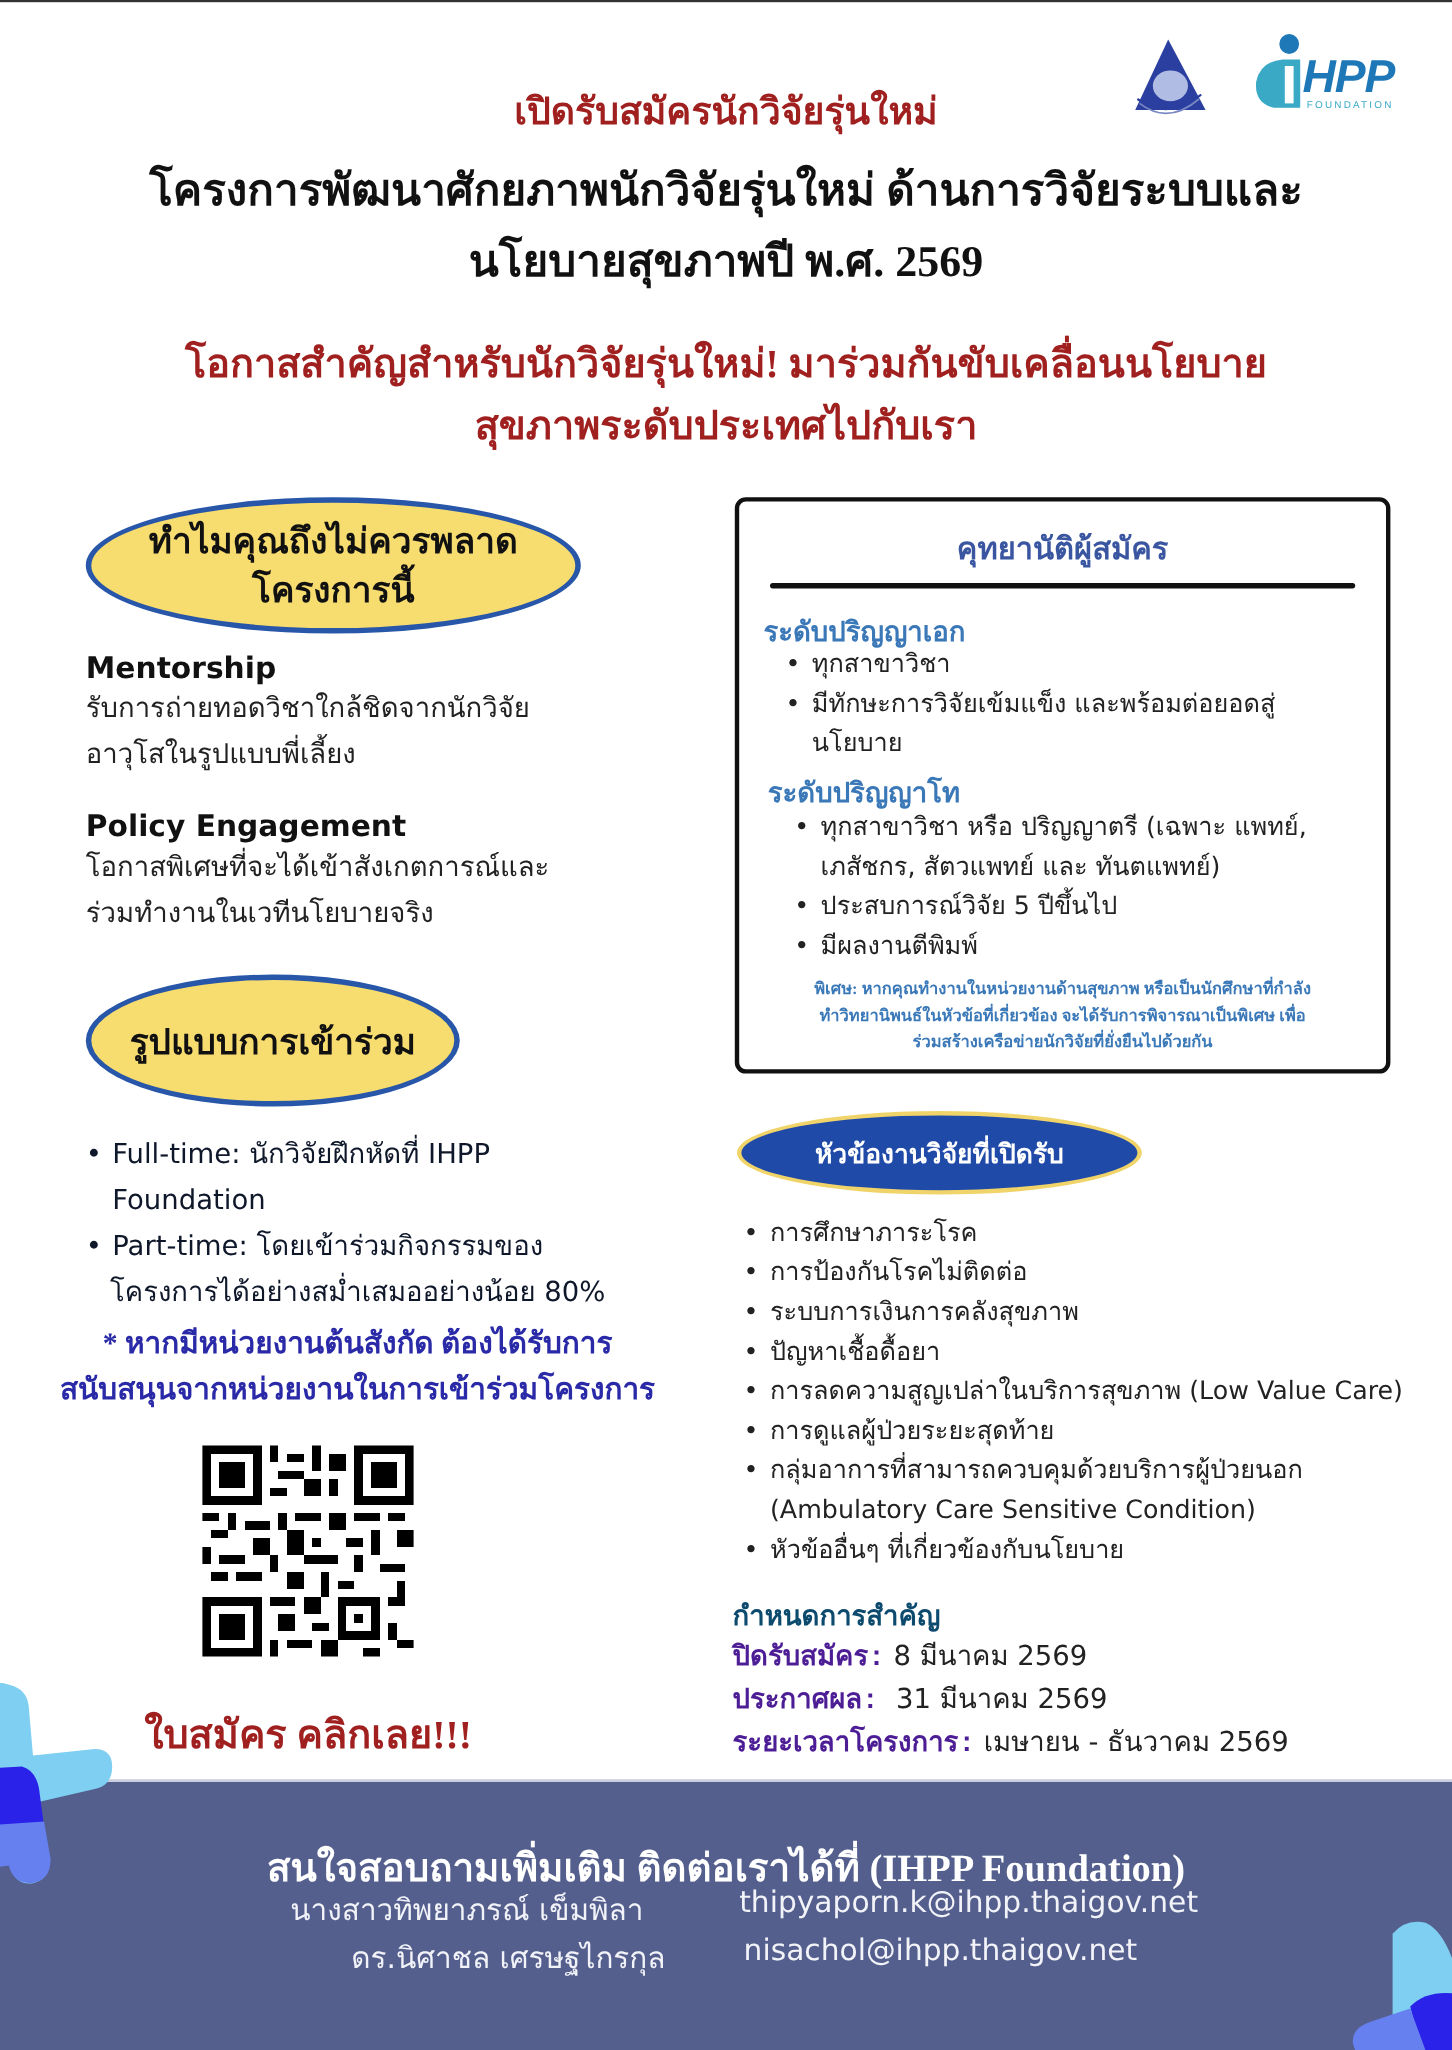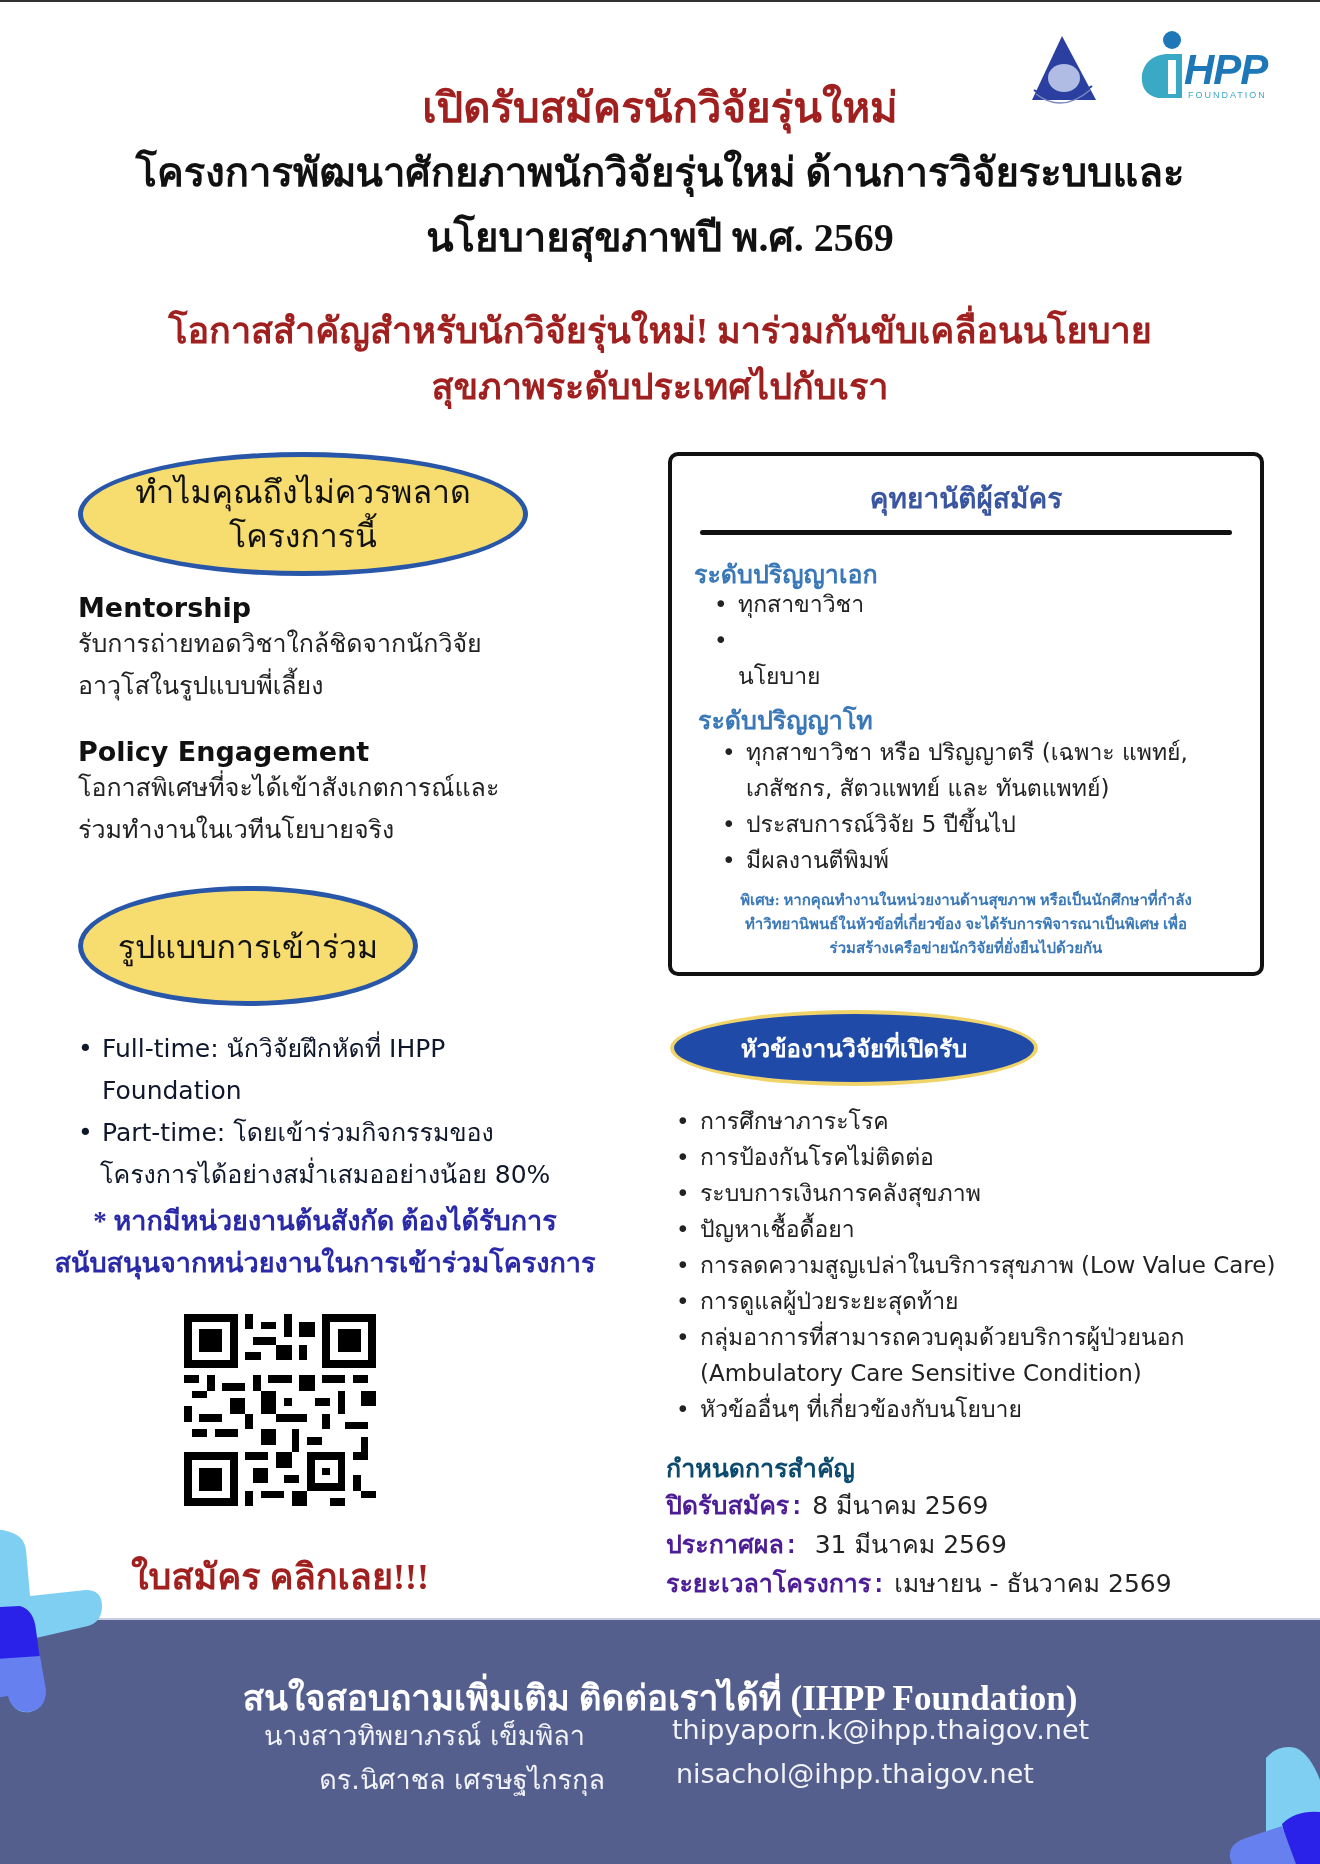--- a/index.html
+++ b/index.html
@@ -7,30 +7,30 @@
     body { position: relative; font-family: "DejaVu Sans", "Liberation Sans", sans-serif; color: #1a1a1a; }
     .topline { position: absolute; left: 0; top: 0; width: 1320px; height: 2px; background: #333; }
 
     
     .logo-ihpp-tri { position: absolute; left: 1026px; top: 34px; width: 72px; height: 72px; }
     .logo-ihpp { position: absolute; left: 1138px; top: 30px; width: 140px; height: 72px; }
     .logo-ihpp .hpp { position: absolute; left: 46px; top: 16px; font-family: "Liberation Sans", sans-serif; font-weight: 700; font-style: italic; font-size: 42px; color: #1e78b8; letter-spacing: -1px; }
     .logo-ihpp .found { position: absolute; left: 50px; top: 60px; font-family: "Liberation Sans", sans-serif; font-size: 9px; letter-spacing: 2px; color: #3aa9c6; }
 
     
-    .title-red { position: absolute; left: 0; width: 1320px; top: 74px; text-align: center; font-family: "Liberation Serif", serif; font-weight: 700; font-size: 42px; color: #a0201f; }
+    .title-red { position: absolute; left: 0; width: 1320px; top: 74px; text-align: center; font-family: "Liberation Serif", serif; font-weight: 700; font-size: 34px; color: #a0201f; }
     .title-black { position: absolute; left: 0; width: 1320px; text-align: center; font-family: "Liberation Serif", serif; font-weight: 700; font-size: 40px; color: #111; }
     .t1 { top: 140px; }
     .t2 { top: 205px; }
     .sub-red { position: absolute; left: 0; width: 1320px; text-align: center; font-family: "Liberation Serif", serif; font-weight: 700; font-size: 36px; color: #a0201f; }
     .s1 { top: 302px; }
     .s2 { top: 358px; }
 
     
-    .pill-yellow { position: absolute; background: #f7dc6f; border: 5px solid #2856a8; border-radius: 50%; display: flex; align-items: center; justify-content: center; text-align: center; font-family: "Liberation Serif", serif; font-weight: 400; color: #111; }
+    .pill-yellow { position: absolute; background: #f7dc6f; border: 5px solid #2856a8; border-radius: 50%; display: flex; align-items: center; justify-content: center; text-align: center; font-family: "Liberation Serif", serif; font-weight: 700; color: #111; }
     .pill-why { left: 78px; top: 452px; width: 450px; height: 124px; font-size: 32px; line-height: 44px; }
     .pill-format { left: 78px; top: 886px; width: 340px; height: 120px; font-size: 32px; }
 
     .left-block { position: absolute; left: 78px; width: 520px; }
     .h-bold { font-family: "DejaVu Sans", sans-serif; font-weight: 700; font-size: 27px; color: #111; }
     .p-thai { font-family: "DejaVu Sans", sans-serif; font-size: 25px; line-height: 42px; color: #222; }
     .mentor { top: 592px; }
     .policy { top: 736px; }
 
     .format-list { position: absolute; left: 78px; top: 1028px; width: 530px; list-style: none; }
@@ -206,21 +206,21 @@
 </svg>
 <div class="apply-label">ใบสมัคร คลิกเลย!!!</div>
 
 <div class="qual-box">
   <div class="qual-title">คุทยานัติผู้สมัคร</div>
   <div class="qual-rule"></div>
   <div class="qual-h qh1">ระดับปริญญาเอก</div>
   <ul class="qual-list ql1">
     <li>ทุกสาขาวิชา</li>
     <li>
-      <br>
+      <span>มีทักษะการวิจัยเข้มแข็ง และพร้อมต่อยอดสู่</span><br>
       <span>นโยบาย</span>
     </li>
   </ul>
   <div class="qual-h qh2">ระดับปริญญาโท</div>
   <ul class="qual-list ql2">
     <li>
       <span>ทุกสาขาวิชา หรือ ปริญญาตรี (เฉพาะ แพทย์,</span><br>
       <span>เภสัชกร, สัตวแพทย์ และ ทันตแพทย์)</span>
     </li>
     <li>ประสบการณ์วิจัย 5 ปีขึ้นไป</li>

